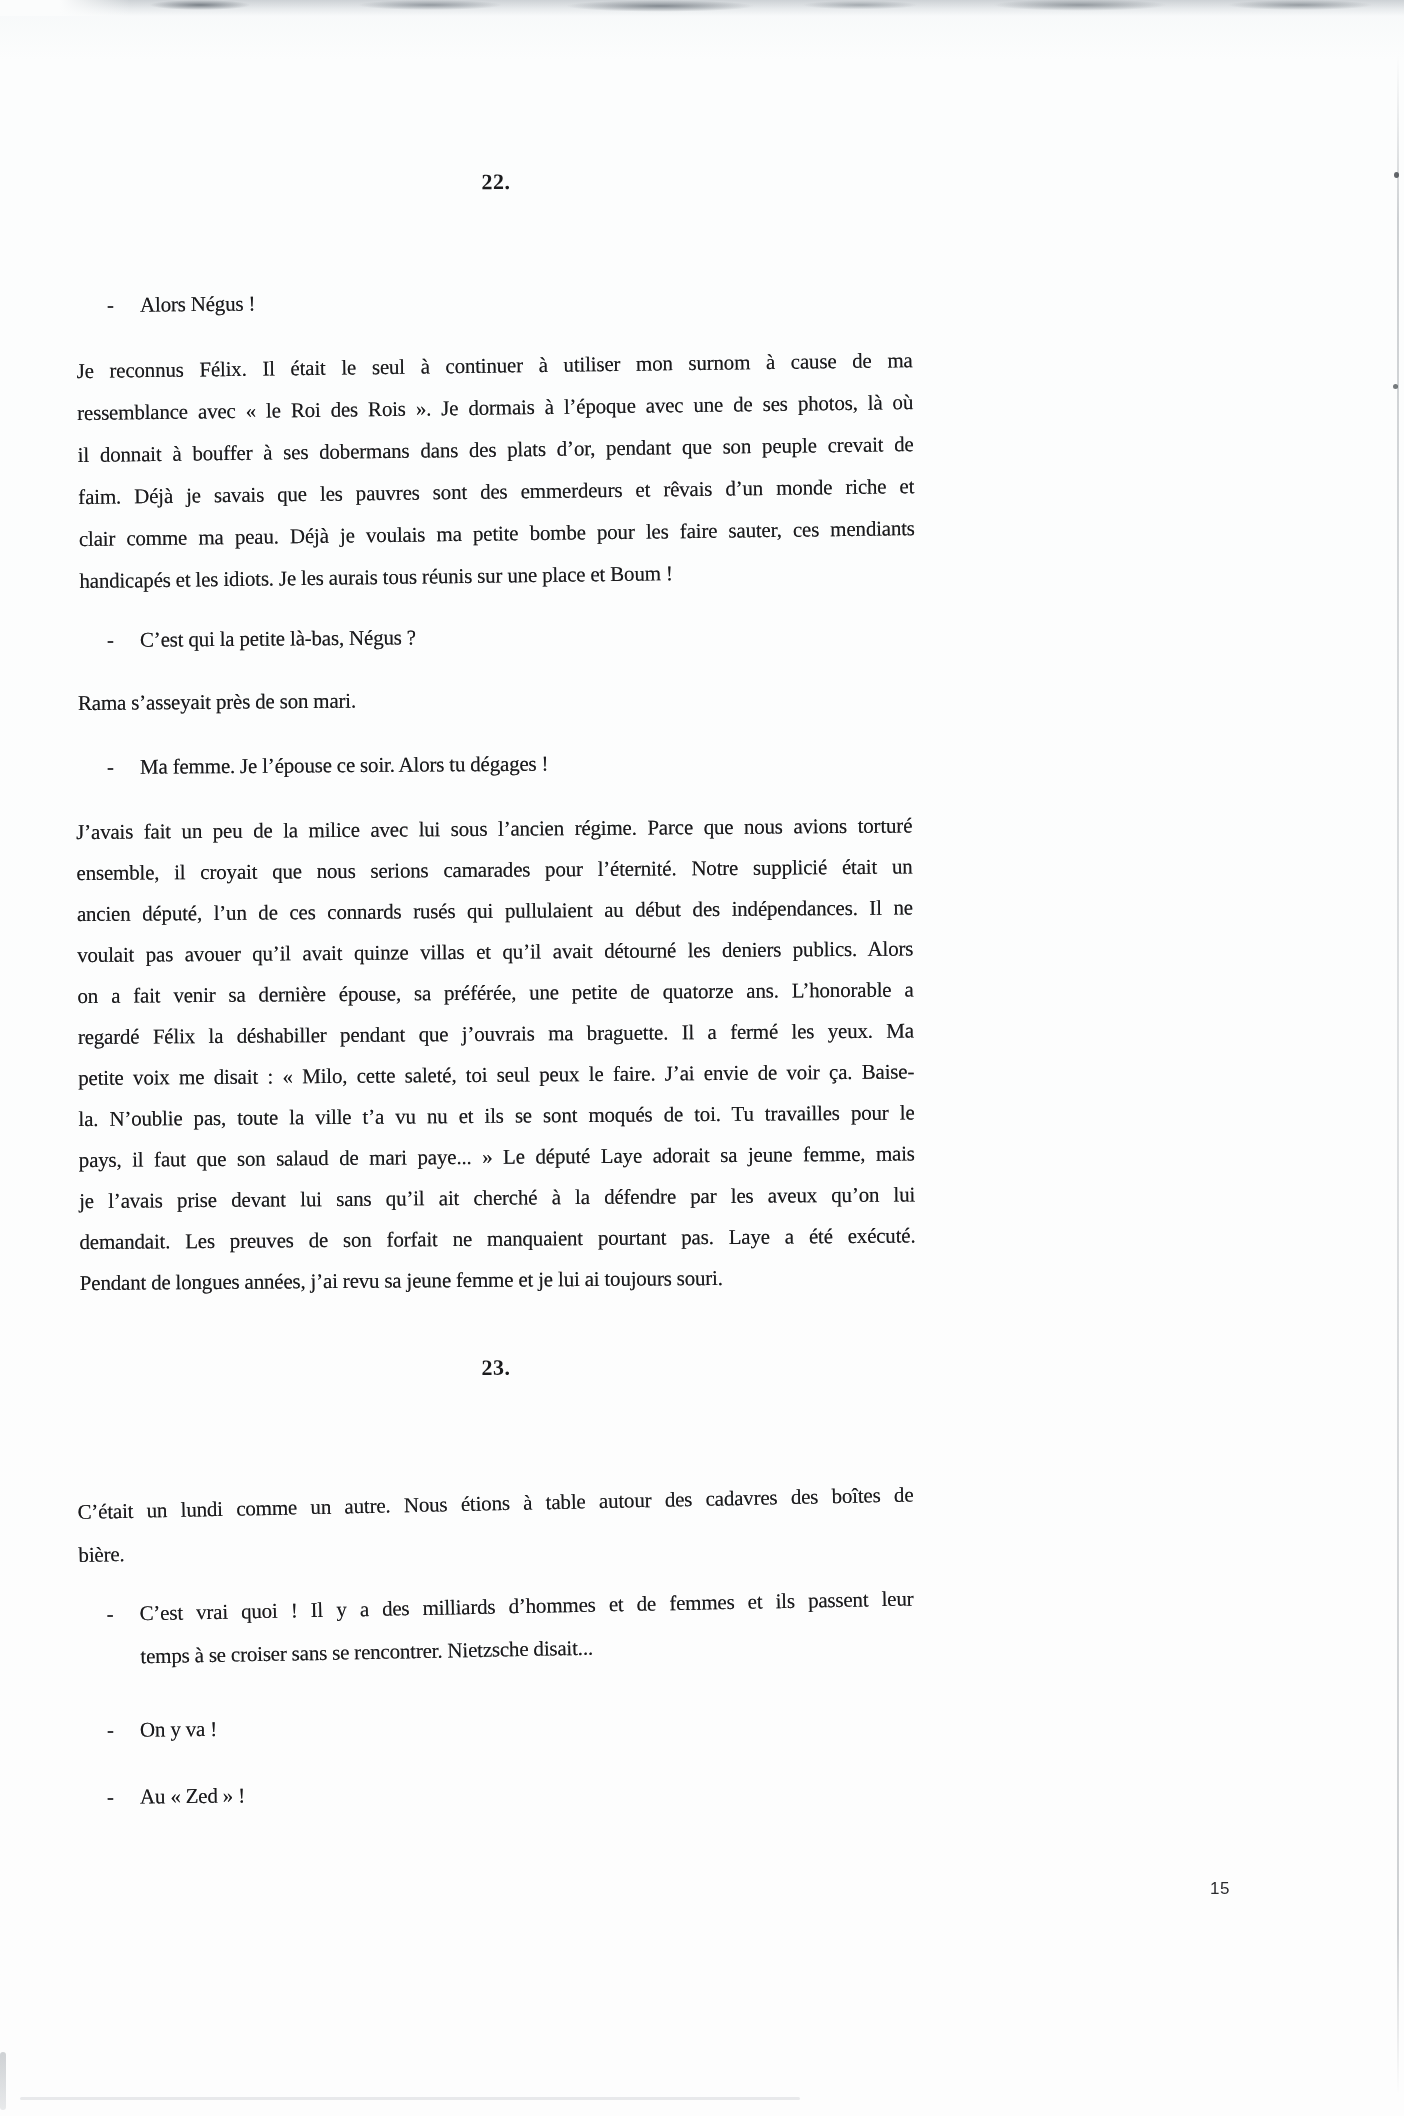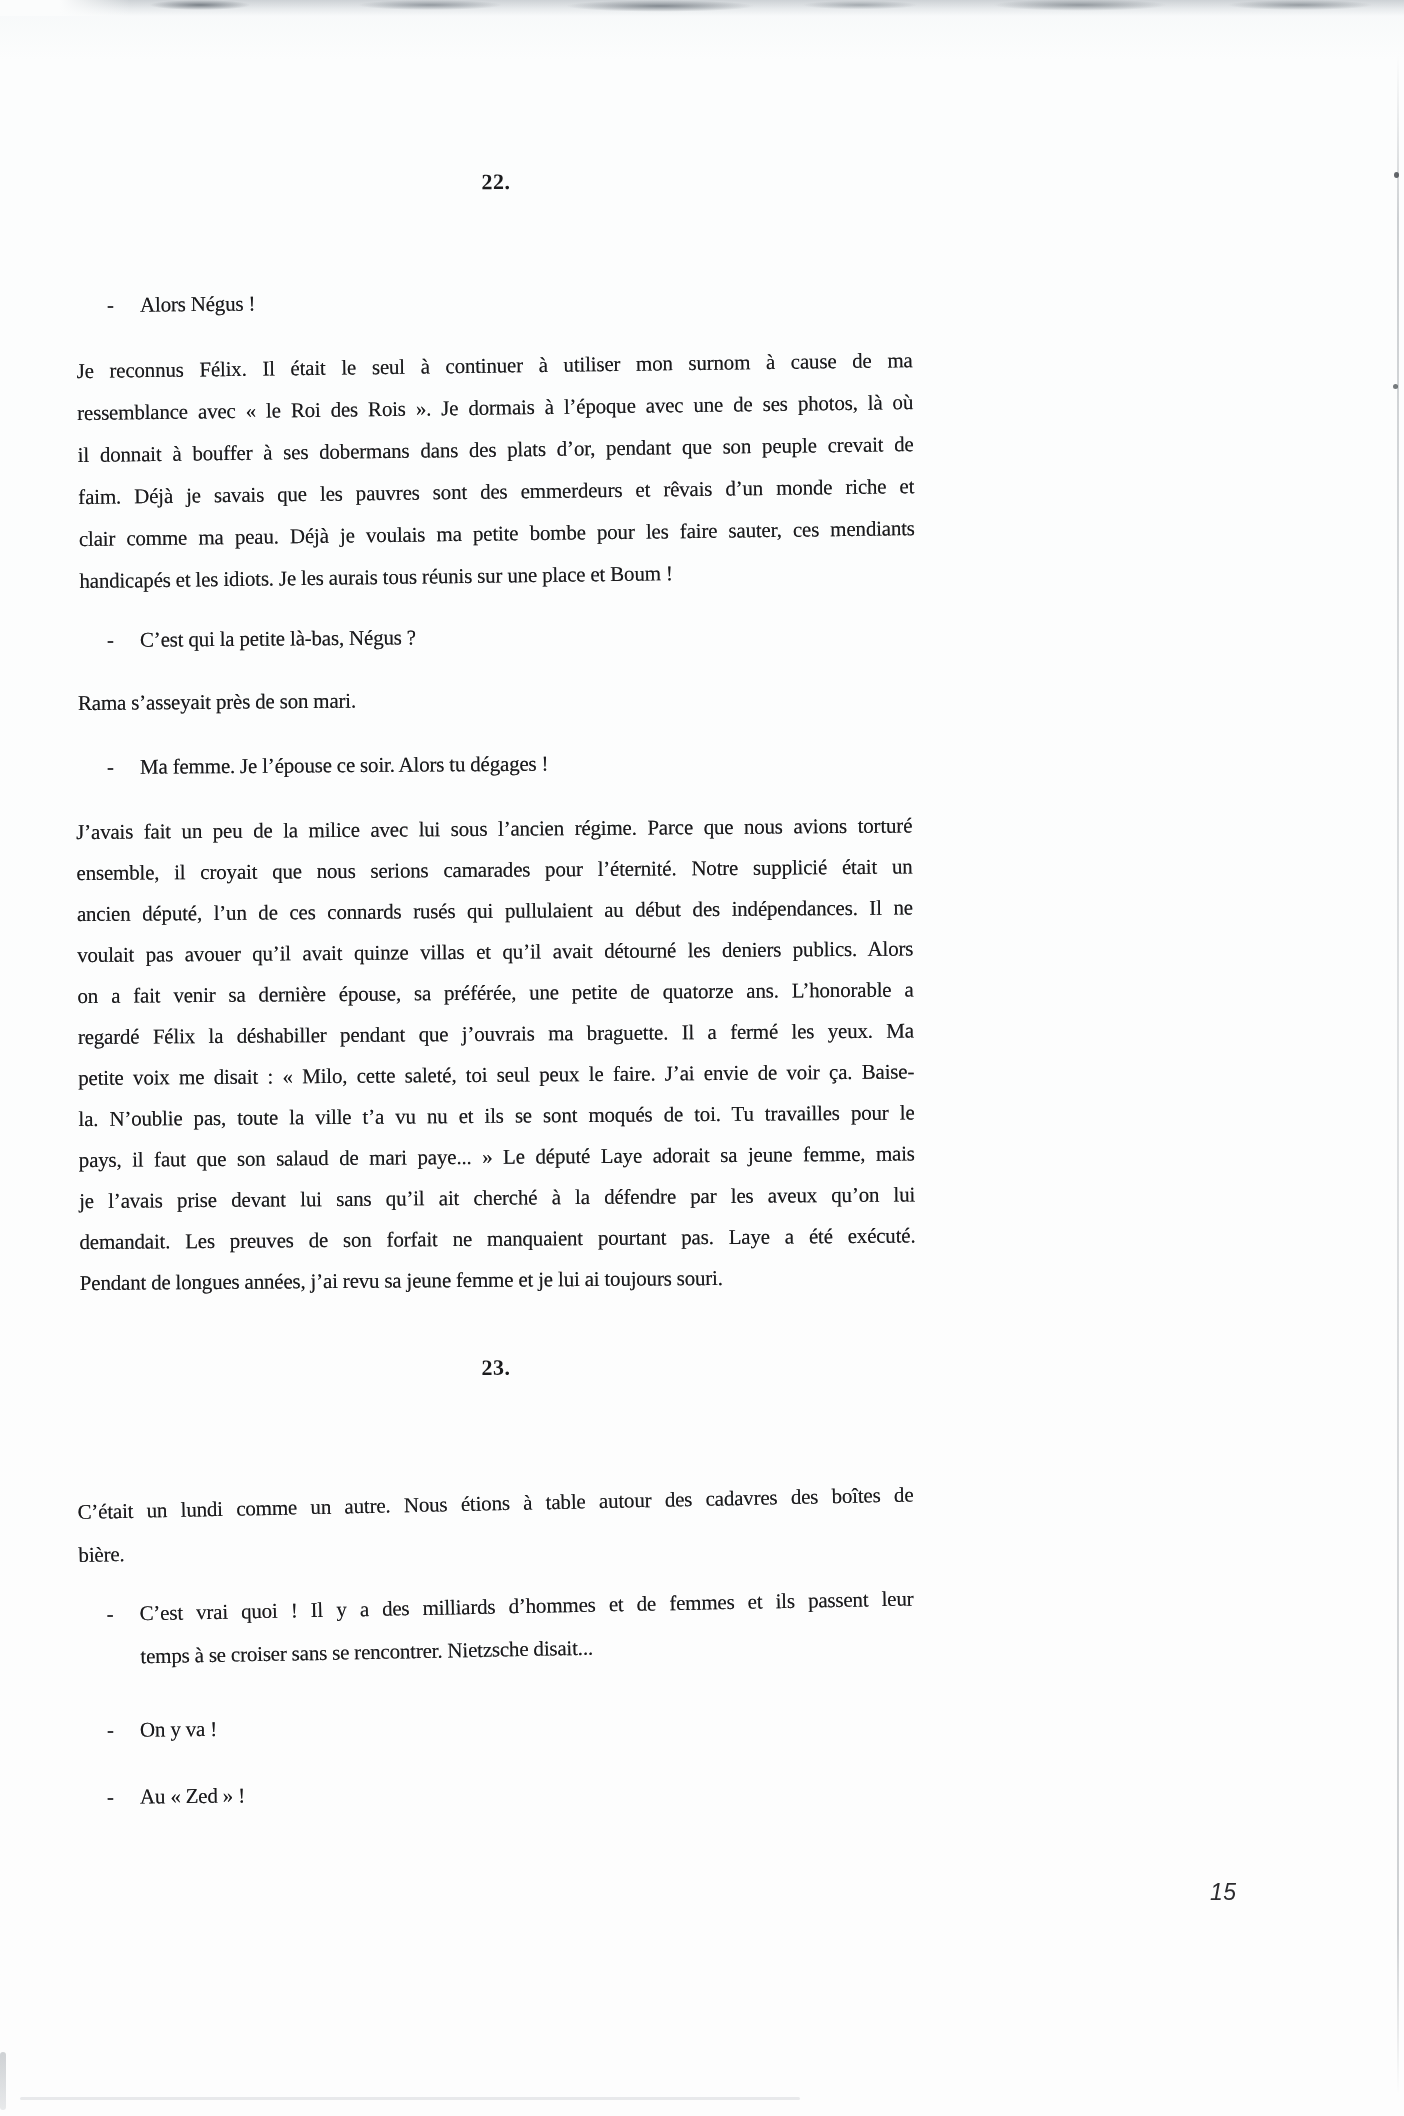--- a/index.html
+++ b/index.html
@@ -23,24 +23,23 @@
   }
   .just { text-align: justify; text-align-last: justify; }
   .center { text-align: center; }
   .heading { font-weight: 700; font-size: 22px; line-height: 30px; letter-spacing: 0.5px; }
   .dash { display: inline-block; width: 33px; }
   .cont { margin-left: 33px; }
   .p2 .line { line-height: 41px; }
   .wide .line { line-height: 43px; }
   .pagenum {
     font-family: "Liberation Sans", sans-serif;
-    font-size: 23px;
+    font-size: 17px;
     color: #2b2b2e;
     letter-spacing: 0.5px;
-    font-style: italic;
   }
   
   .edge-top {
     position: absolute; left: 0; top: 0; width: 1404px; height: 16px;
     background:
       linear-gradient(90deg, #fbfcfc 0 60px, rgba(251,252,252,0) 130px),
       radial-gradient(ellipse 70px 7px at 200px 5px, rgba(88,96,104,.75), transparent 72%),
       radial-gradient(ellipse 100px 7px at 430px 5px, rgba(108,116,124,.65), transparent 72%),
       radial-gradient(ellipse 130px 8px at 660px 6px, rgba(92,100,108,.7), transparent 72%),
       radial-gradient(ellipse 80px 6px at 860px 5px, rgba(118,126,133,.55), transparent 72%),

